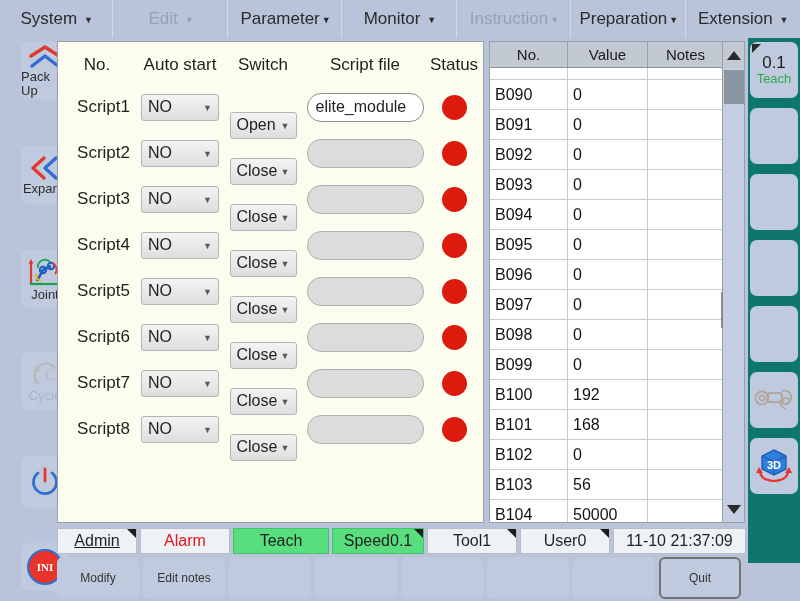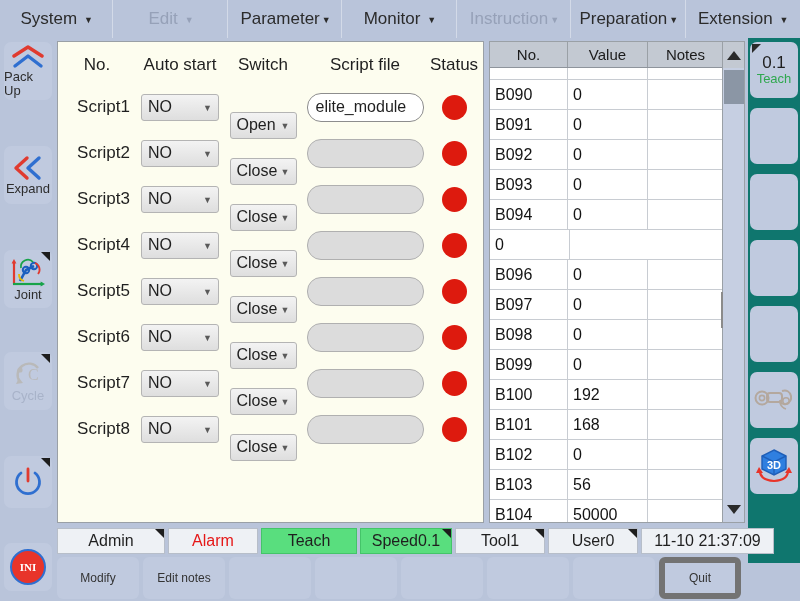--- a/index.html
+++ b/index.html
@@ -19,21 +19,21 @@
     background:#b9c4da;color:#2b2b2b;font-size:17px;
     border-right:1px solid #d3dae8;position:relative;cursor:default;
   }
   .menu-item:last-child{border-right:none;}
   .menu-item .mlabel{white-space:nowrap;}
   .menu-item .caret{margin-left:7px;font-size:9px;line-height:1;transform:translateY(1px);}
   .menu-item.disabled{color:#96a1b8;}
   .menu-item.tight .caret{margin-left:2px;}
 
   
-  .left-rail{position:absolute;left:0;top:38px;width:56px;height:525px;background:#b9c4da;}
+  .left-rail{position:absolute;left:17px;top:38px;width:56px;height:525px;background:#b9c4da;}
   .rail-btn{
     position:absolute;left:4px;width:48px;
     background:#c0cadf;border-radius:7px;
     display:flex;flex-direction:column;align-items:center;justify-content:center;
     cursor:default;
   }
   .rail-btn .rlabel{font-size:13px;color:#2d2d2d;line-height:1.05;margin-top:1px;}
   .rail-btn.dim .rlabel{color:#a8b3c9;}
   .corner-mark{position:absolute;right:2px;top:2px;width:0;height:0;
     border-top:9px solid #1d1d1d;border-left:9px solid transparent;}
@@ -140,21 +140,21 @@
   .st-cell.red-text{color:#e51717;}
   .st-cell.plain{background:#eef1f5;border:1px solid #b7bec9;}
   .st-corner{position:absolute;right:0;top:0;width:0;height:0;
     border-top:9px solid #1d1d1d;border-left:9px solid transparent;}
 
   
   .btnbar{position:absolute;left:57px;top:557px;width:688px;height:44px;display:flex;}
   .fbtn{flex:0 0 auto;height:42px;margin-right:4px;background:#c0cadf;border-radius:6px;
     display:flex;align-items:center;justify-content:center;
     font-size:12px;color:#333;cursor:default;box-sizing:border-box;}
-  .fbtn.highlight{border:6px solid #737373;background:#c0cadf;}
+  .fbtn.highlight{border:2px solid #737373;background:#c0cadf;}
 
   
   svg{display:block;}
 </style>
 </head>
 <body>
 
 <div class="app">
 
   <div class="menubar">
@@ -476,20 +476,21 @@
         <div class="dt-cell dc-no">B093</div>
         <div class="dt-cell dc-val">0</div>
         <div class="dt-cell dc-notes"></div>
       </div>
       <div class="dt-row">
         <div class="dt-cell dc-no">B094</div>
         <div class="dt-cell dc-val">0</div>
         <div class="dt-cell dc-notes"></div>
       </div>
       <div class="dt-row">
+        <div class="dt-cell dc-no">B095</div>
         <div class="dt-cell dc-val">0</div>
         <div class="dt-cell dc-notes"></div>
       </div>
       <div class="dt-row">
         <div class="dt-cell dc-no">B096</div>
         <div class="dt-cell dc-val">0</div>
         <div class="dt-cell dc-notes"></div>
       </div>
       <div class="dt-row">
         <div class="dt-cell dc-no">B097</div>
@@ -578,21 +579,21 @@
           <text x="21" y="22" text-anchor="middle" font-family="Liberation Sans, sans-serif" font-size="11" font-weight="bold" fill="#ffffff">3D</text>
           <path d="M7 24 q0 9 14 10 q14 -1 14 -10" fill="none" stroke="#e8342a" stroke-width="2.2"></path>
           <polygon points="6,20 3,26 10,26" fill="#e8342a"></polygon>
           <polygon points="36,20 32,26 39,26" fill="#e8342a"></polygon>
         </svg>
       </span>
     </div>
   </div>
 
   <div class="statusbar">
-    <div class="st-cell plain" style="width:108px;">
+    <div class="st-cell plain" style="width:80px;text-decoration:underline;">
       <span>Admin</span>
       <span class="st-corner"></span>
     </div>
     <div class="st-cell plain red-text" style="width:90px;">
       <span>Alarm</span>
     </div>
     <div class="st-cell green" style="width:96px;">
       <span>Teach</span>
     </div>
     <div class="st-cell green" style="width:92px;">

